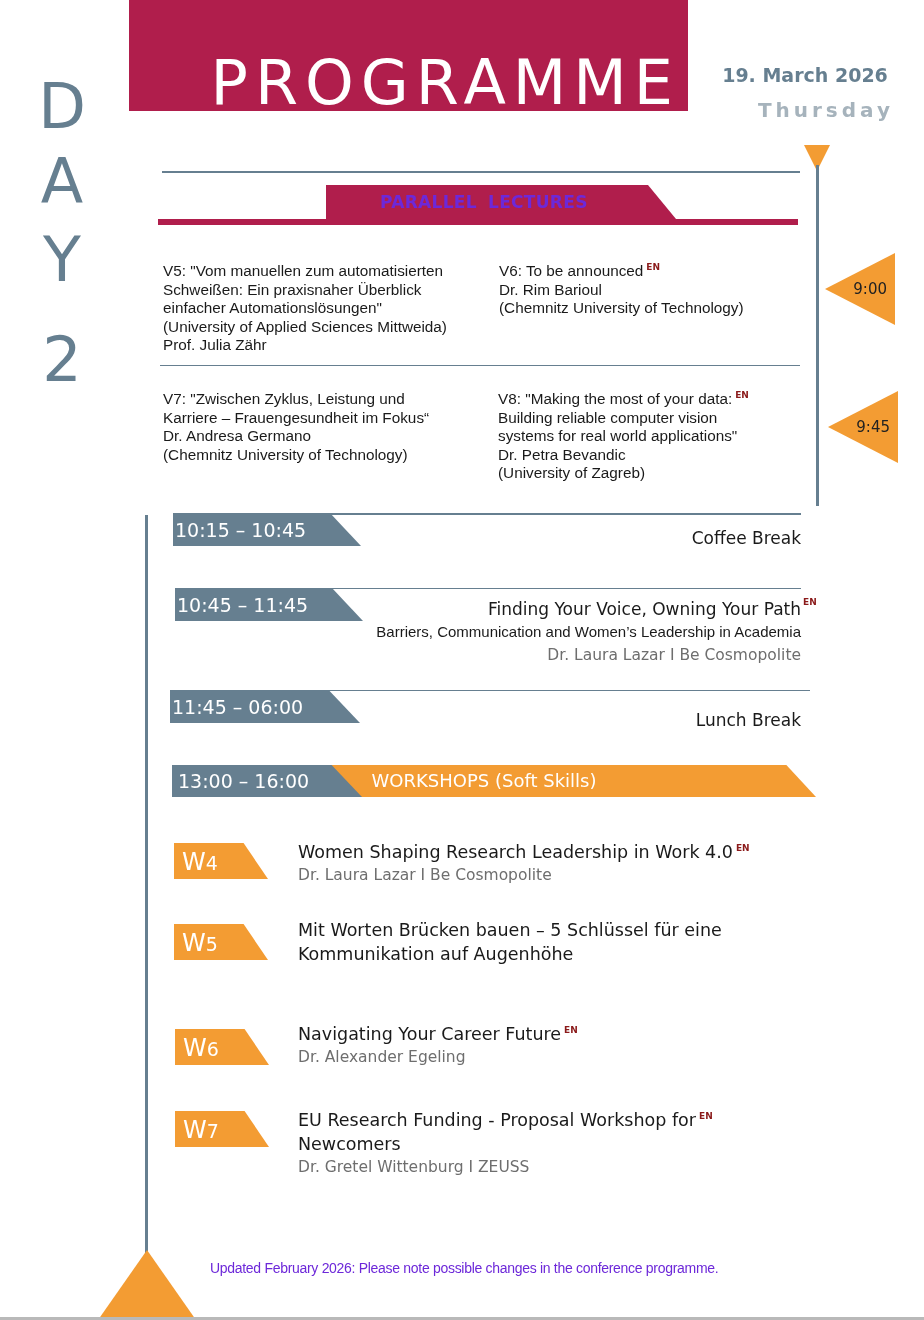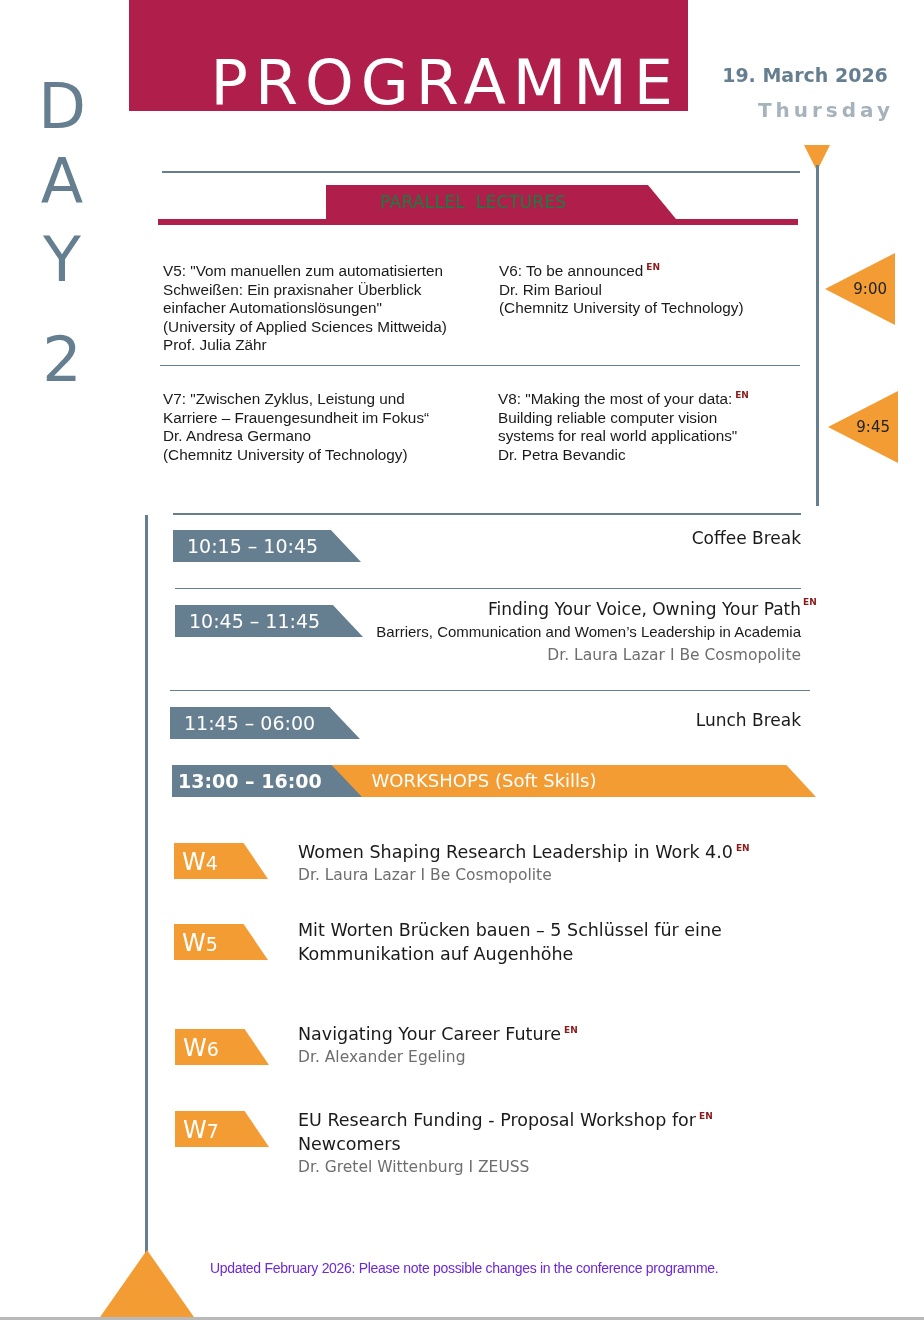--- a/index.html
+++ b/index.html
@@ -32,47 +32,47 @@
   
   .marker { width: 70px; height: 72px; background: #f39c33; clip-path: polygon(0 50%, 100% 0, 100% 100%);
     font-family: "DejaVu Sans", sans-serif; font-size: 15px; color: #222; display: flex; align-items: center;
     justify-content: flex-end; padding-right: 8px; }
 
   
   .hline { height: 2px; background: #667f90; }
 
   
   .time-pill { height: 32px; background: #667f90; color: #fff; font-family: "DejaVu Sans", sans-serif;
-    font-size: 19px; line-height: 32px; padding-left: 14px; clip-path: polygon(0 0, 84% 0, 100% 100%, 0 100%); margin-top: 16px; }
+    font-size: 19px; line-height: 32px; padding-left: 2px; clip-path: polygon(0 0, 84% 0, 100% 100%, 0 100%); }
   .parallel-band { left: 158px; top: 185px; width: 640px; height: 40px; }
   .parallel-band .red-under { position: absolute; left: 0; bottom: 0; width: 640px; height: 6px; background: #b01e4c; }
   .parallel-band .red-flag { position: absolute; left: 168px; top: 0; width: 350px; height: 34px; background: #b01e4c;
     clip-path: polygon(0 0, 92% 0, 100% 100%, 0 100%); }
   .parallel-band .pill { position: absolute; left: 0; top: 0; width: 200px; height: 34px; background: #667f90;
     clip-path: polygon(0 0, 86% 0, 100% 100%, 0 100%); color: #fff; font-family: "DejaVu Sans", sans-serif;
     font-size: 19px; line-height: 36px; padding-left: 10px; }
-  .parallel-label { position: absolute; left: 222px; top: 0; height: 34px; line-height: 34px; color: #15803d;
-    font-family: "DejaVu Sans", sans-serif; font-weight: normal; font-size: 17px; letter-spacing: 0.3px; word-spacing: 5px; }
+  .parallel-label { position: absolute; left: 222px; top: 0; height: 34px; line-height: 34px; color: #6d28d9;
+    font-family: "DejaVu Sans", sans-serif; font-weight: bold; font-size: 17px; letter-spacing: 0.3px; word-spacing: 5px; }
 
   
   .lecture { font-family: "Liberation Sans", sans-serif; font-size: 15.3px; line-height: 18.5px; color: #1a1a1a; }
   .sup-en { font-family: "DejaVu Sans", sans-serif; font-size: 9px; font-weight: bold; color: #8b1a1a;
     vertical-align: super; line-height: 0; margin-left: 3px; }
 
   
   .session-title { font-family: "DejaVu Sans", sans-serif; font-size: 17px; font-weight: 500; color: #1a1a1a; text-align: right; }
   .session-sub { font-family: "Liberation Sans", sans-serif; font-size: 15px; color: #1a1a1a; text-align: right; }
   .session-speaker { font-family: "DejaVu Sans", sans-serif; font-size: 15.5px; color: #6e6e6e; text-align: right; }
 
   .workshops-band { left: 172px; top: 765px; width: 644px; height: 32px; }
   .workshops-band .orange { position: absolute; left: 150px; top: 0; width: 494px; height: 32px; background: #f39c33;
     clip-path: polygon(0 0, 94% 0, 100% 100%, 0 100%); }
   .workshops-band .pill { position: absolute; left: 0; top: 0; width: 190px; height: 32px; background: #667f90;
     clip-path: polygon(0 0, 84% 0, 100% 100%, 0 100%); color: #fff; font-family: "DejaVu Sans", sans-serif;
-    font-size: 19px; line-height: 32px; padding-left: 6px; font-weight: bold; }
+    font-size: 19px; line-height: 32px; padding-left: 6px; }
   .workshops-label { position: absolute; left: 162px; top: 0; width: 300px; text-align: center; line-height: 32px;
     color: #fff; font-family: "DejaVu Sans", sans-serif; font-weight: 500; font-size: 18px; }
 
   
   .w-badge { width: 94px; height: 36px; background: #f39c33; clip-path: polygon(0 0, 74% 0, 100% 100%, 0 100%);
     color: #fff; font-family: "DejaVu Sans", sans-serif; font-size: 24px; line-height: 38px; padding-left: 8px; }
   .w-badge .num { font-size: 19px; }
   .w-title { font-family: "DejaVu Sans", sans-serif; font-size: 17.5px; font-weight: 500; line-height: 24px; color: #1a1a1a; }
   .w-speaker { font-family: "DejaVu Sans", sans-serif; font-size: 15.5px; color: #6e6e6e; line-height: 22px; }
 
@@ -129,20 +129,21 @@
   <div>Karriere – Frauengesundheit im Fokus“</div>
   <div>Dr. Andresa Germano</div>
   <div>(Chemnitz University of Technology)</div>
 </div>
 
 <div class="abs lecture" style="left:498px; top:390px; width:300px;">
   <div><span>V8: "Making the most of your data:</span><span class="sup-en">EN</span></div>
   <div>Building reliable computer vision</div>
   <div>systems for real world applications"</div>
   <div>Dr. Petra Bevandic</div>
+  <div>(University of Zagreb)</div>
 </div>
 
 <div class="abs hline" style="left:173px; top:513px; width:628px;"></div>
 <div class="abs time-pill" style="left:173px; top:514px; width:188px;">10:15 – 10:45</div>
 <div class="abs session-title" style="left:500px; top:528px; width:301px;">Coffee Break</div>
 
 <div class="abs hline" style="left:175px; top:588px; width:626px; height:1px;"></div>
 <div class="abs time-pill" style="left:175px; top:589px; width:188px;">10:45 – 11:45</div>
 <div class="abs session-title" style="left:380px; top:599px; width:421px;">Finding Your Voice, Owning Your Path</div>
 <div class="abs sup-en" style="left:803px; top:602px; margin-left:0;">EN</div>

